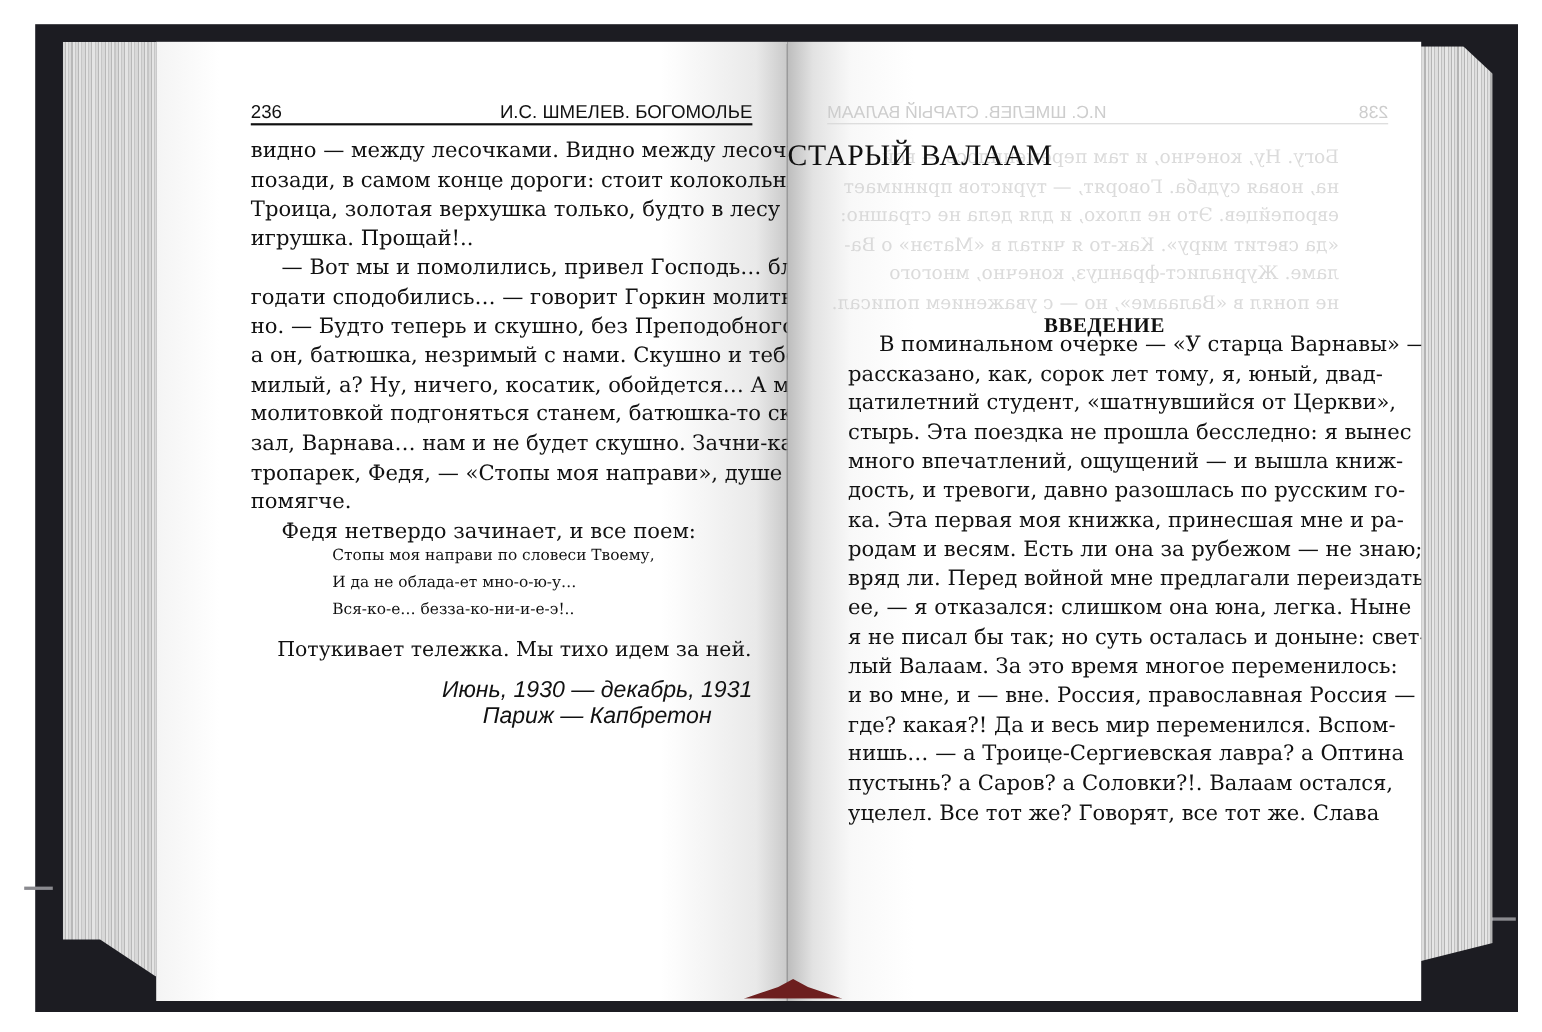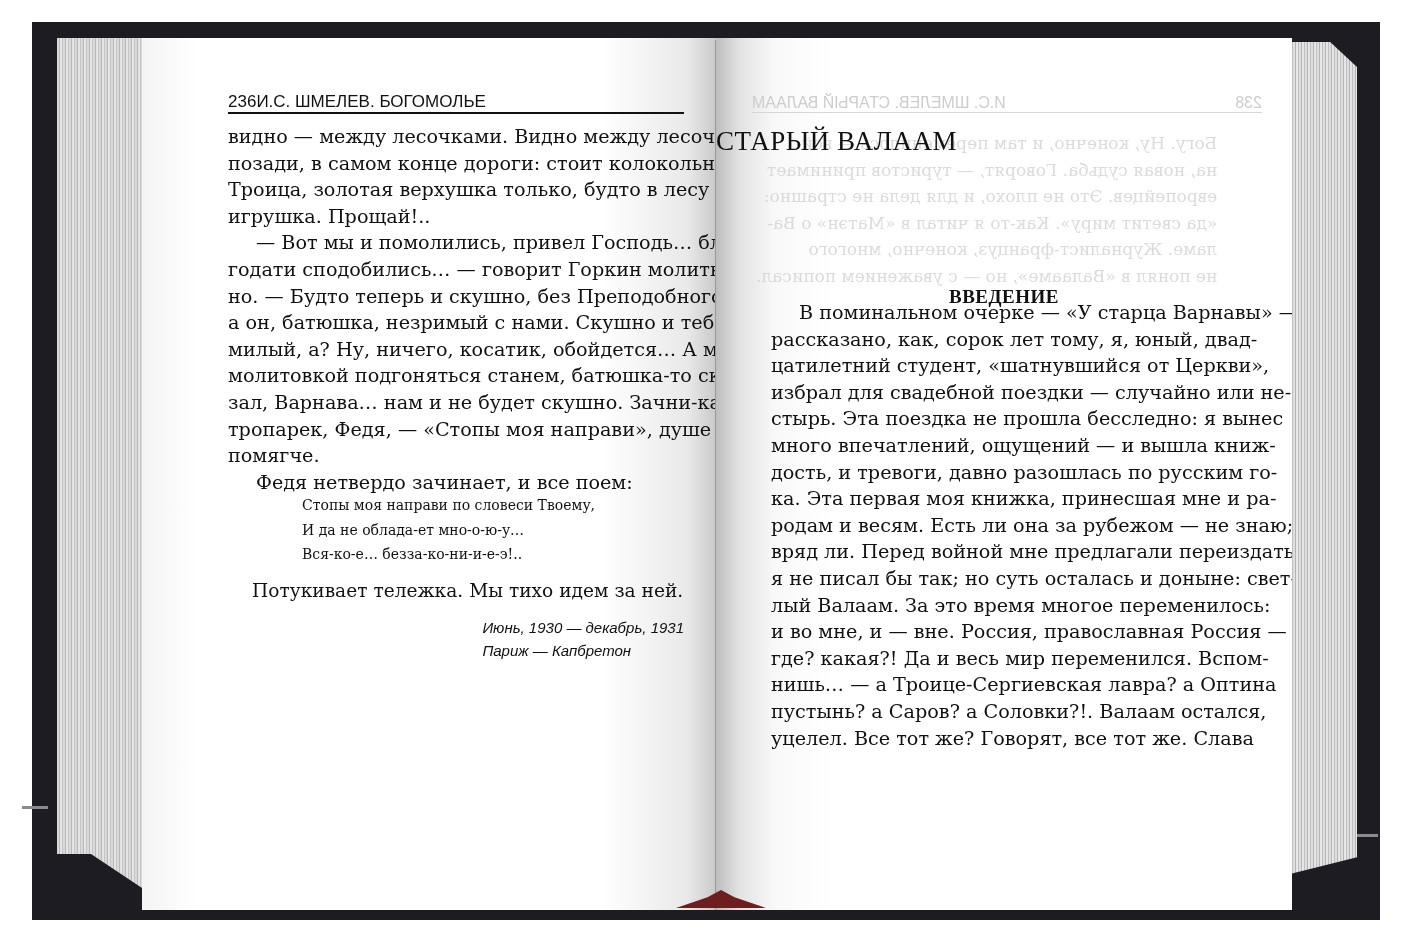--- a/index.html
+++ b/index.html
@@ -38,39 +38,39 @@
   }
   .gutter-line { position:absolute; left:715px; top:40px; width:1px; height:870px; background:#9a9a9a; }
   .bookmark {
     position:absolute; left:676px; top:890px; width:90px; height:18px;
     background:#6d1f1f; clip-path: polygon(0 100%, 35% 40%, 50% 0, 65% 40%, 100% 100%);
   }
 
   .running-head {
     position:absolute; left:86px; top:52px; width:456px; height:22px;
     border-bottom:2px solid #111; font-family:"Liberation Sans", sans-serif;
-    color:#111; font-size:17px; display:flex; align-items:flex-end;
+    color:#111; font-size:17px; display:flex; justify-content:space-between; align-items:flex-end;
   }
   .body-text {
     position:absolute; color:#111; font-size:19.2px; line-height:26.6px;
   }
   .left-body { left:86px; top:86px; width:456px; }
   .right-body { left:55px; top:262px; width:460px; }
   .line { display:block; white-space:nowrap; text-align:justify; text-align-last:justify; height:26.6px; }
   .line.last { text-align-last:left; }
   .indent { padding-left:28px; }
   .verse {
     position:absolute; left:160px; top:455px; font-size:14px; line-height:24.5px; color:#111;
   }
   .closing {
     position:absolute; left:110px; top:542px; font-size:18.6px; color:#111; white-space:nowrap;
   }
   .signature {
-    position:absolute; right:32px; top:578px; text-align:left;
-    font-family:"Liberation Sans", sans-serif; font-style:italic; font-size:15px; line-height:23px; color:#111;
+    position:absolute; right:32px; top:578px; text-align:center;
+    font-family:"Liberation Sans", sans-serif; font-style:italic; font-size:21px; line-height:23px; color:#111;
   }
   .title-main {
     position:absolute; left:0; width:576px; top:88px; 
     font-family:"Liberation Serif", serif; font-weight:normal; font-size:27px; color:#111; letter-spacing:0.5px;
   }
   .title-sub {
     position:absolute; left:0; width:576px; top:248px; text-align:center;
     font-family:"Liberation Serif", serif; font-weight:bold; font-size:19px; color:#111; letter-spacing:0.5px;
   }
   .ghost {
@@ -143,27 +143,27 @@
     <div>не понял в «Валааме», но — с уважением пописал.</div>
   </div>
 
   <div class="title-main">СТАРЫЙ ВАЛААМ</div>
   <div class="title-sub">ВВЕДЕНИЕ</div>
 
   <div class="body-text right-body">
     <span class="line indent">В поминальном очерке — «У старца Варнавы» —</span>
     <span class="line">рассказано, как, сорок лет тому, я, юный, двад-</span>
     <span class="line">цатилетний студент, «шатнувшийся от Церкви»,</span>
-    <span class="line">избрал для свадебной поездки — случайно или не-</span>
     <span class="line">стырь. Эта поездка не прошла бесследно: я вынес</span>
     <span class="line">много впечатлений, ощущений — и вышла книж-</span>
     <span class="line">дость, и тревоги, давно разошлась по русским го-</span>
     <span class="line">ка. Эта первая моя книжка, принесшая мне и ра-</span>
     <span class="line">родам и весям. Есть ли она за рубежом — не знаю;</span>
     <span class="line">вряд ли. Перед войной мне предлагали переиздать</span>
+    <span class="line">ее, — я отказался: слишком она юна, легка. Ныне</span>
     <span class="line">я не писал бы так; но суть осталась и доныне: свет-</span>
     <span class="line">лый Валаам. За это время многое переменилось:</span>
     <span class="line">и во мне, и — вне. Россия, православная Россия —</span>
     <span class="line">где? какая?! Да и весь мир переменился. Вспом-</span>
     <span class="line">нишь… — а Троице-Сергиевская лавра? а Оптина</span>
     <span class="line">пустынь? а Саров? а Соловки?!. Валаам остался,</span>
     <span class="line">уцелел. Все тот же? Говорят, все тот же. Слава</span>
   </div>
 </div>
 

